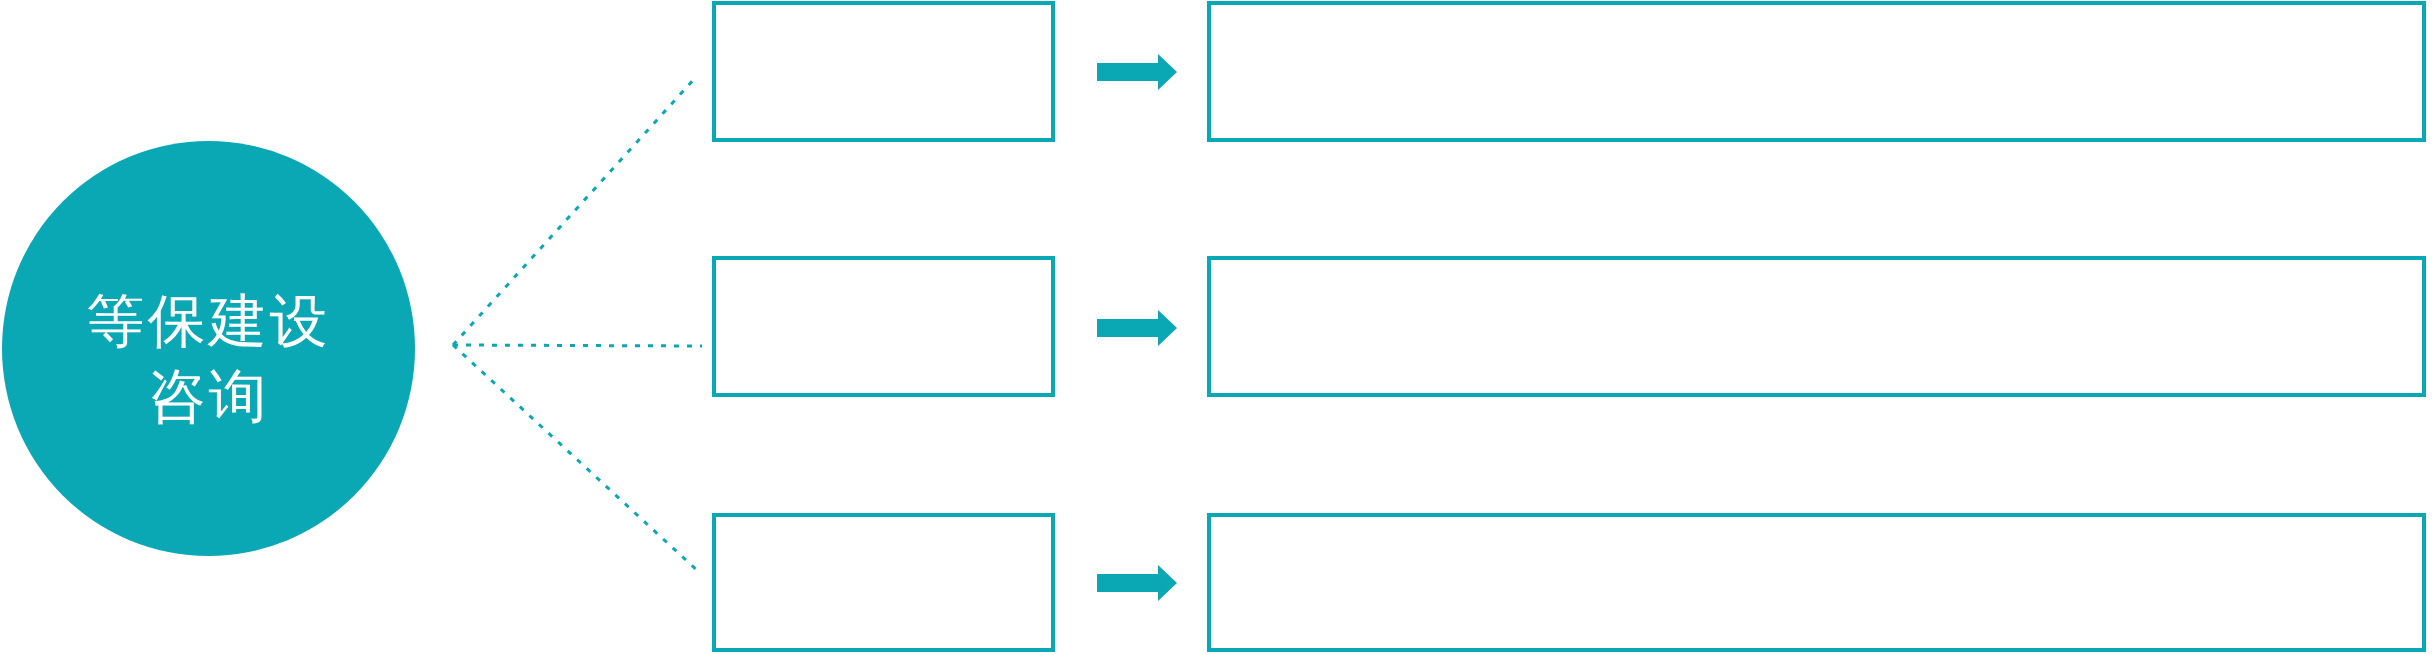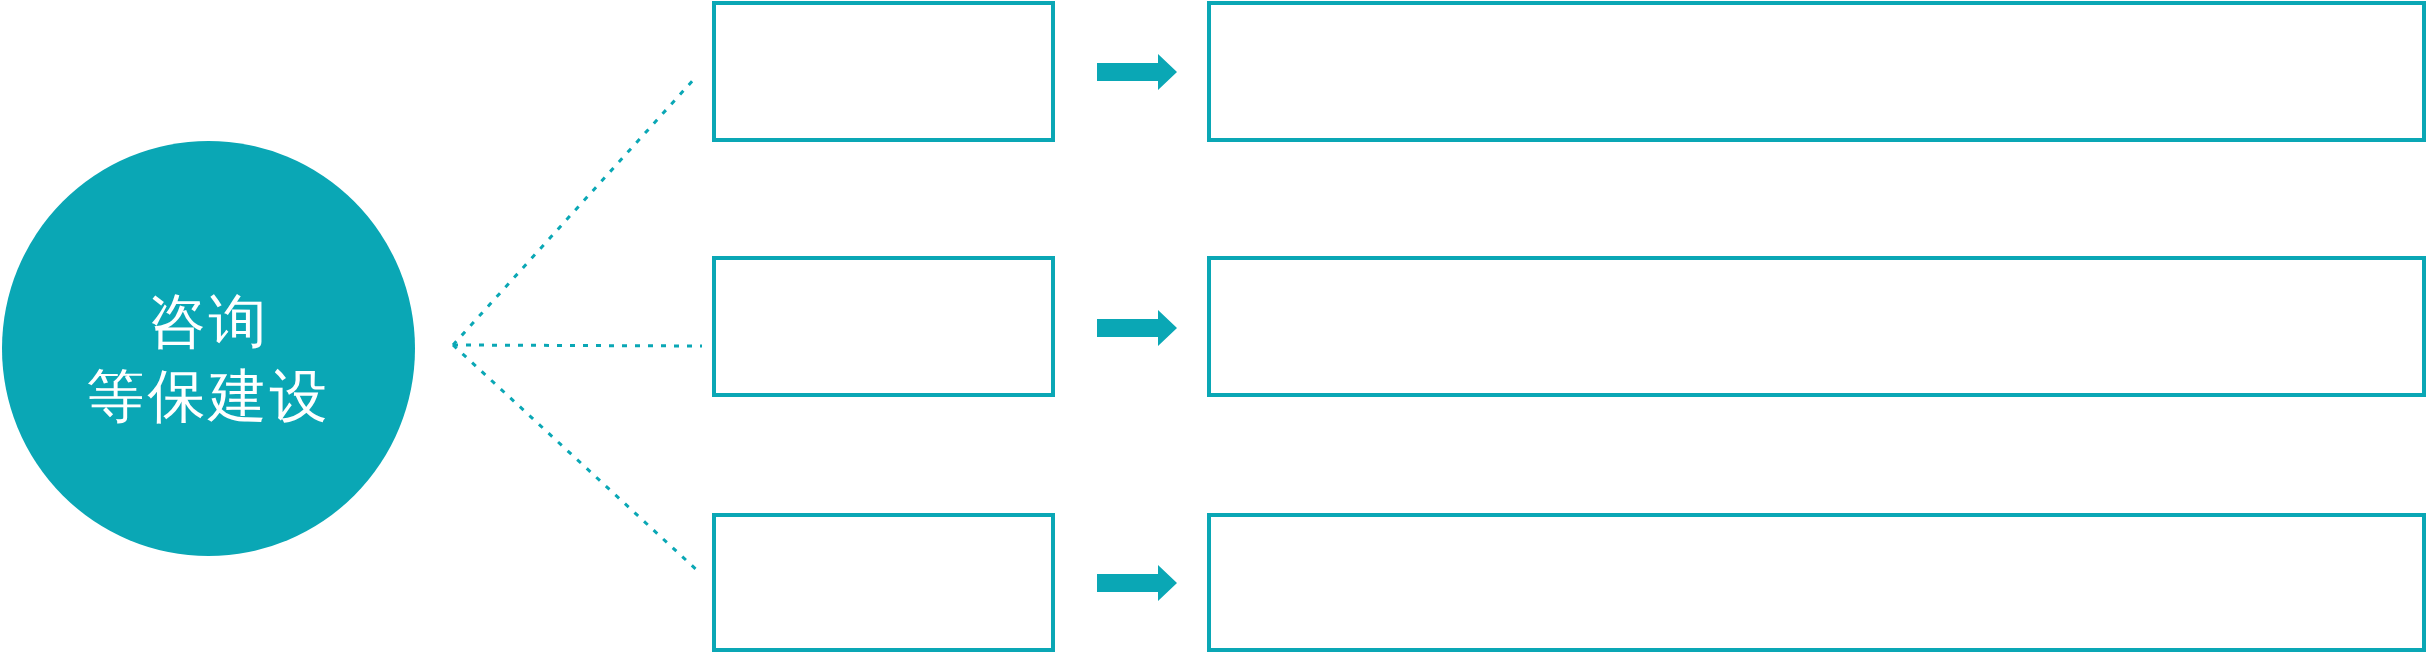--- a/index.html
+++ b/index.html
@@ -66,22 +66,22 @@
   <svg class="overlay" viewBox="0 0 2434 655" xmlns="http://www.w3.org/2000/svg">
     <line class="connector" x1="453" y1="345" x2="695" y2="78"></line>
     <line class="connector" x1="453" y1="345" x2="702" y2="346"></line>
     <line class="connector" x1="453" y1="345" x2="700" y2="573"></line>
     <path class="arrow" d="M1097,63 L1158,63 L1158,54 L1177,72 L1158,90 L1158,81 L1097,81 Z"></path>
     <path class="arrow" d="M1097,319 L1158,319 L1158,310 L1177,328 L1158,346 L1158,337 L1097,337 Z"></path>
     <path class="arrow" d="M1097,574 L1158,574 L1158,565 L1177,583 L1158,601 L1158,592 L1097,592 Z"></path>
   </svg>
 
   <div class="hub">
+    <span>等保建设</span>
     <span>咨询</span>
-    <span>等保建设</span>
   </div>
 
   <div class="box step-box row-1">
     <span></span>
   </div>
   <div class="box detail-box row-1">
     <span></span>
   </div>
 
   <div class="box step-box row-2">

